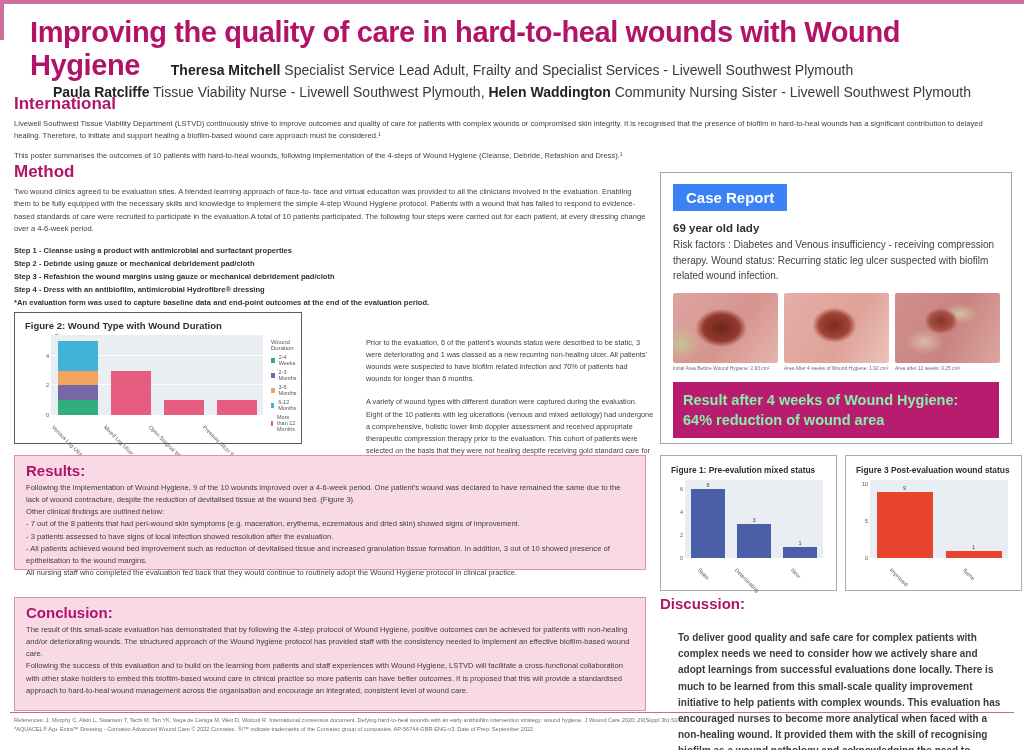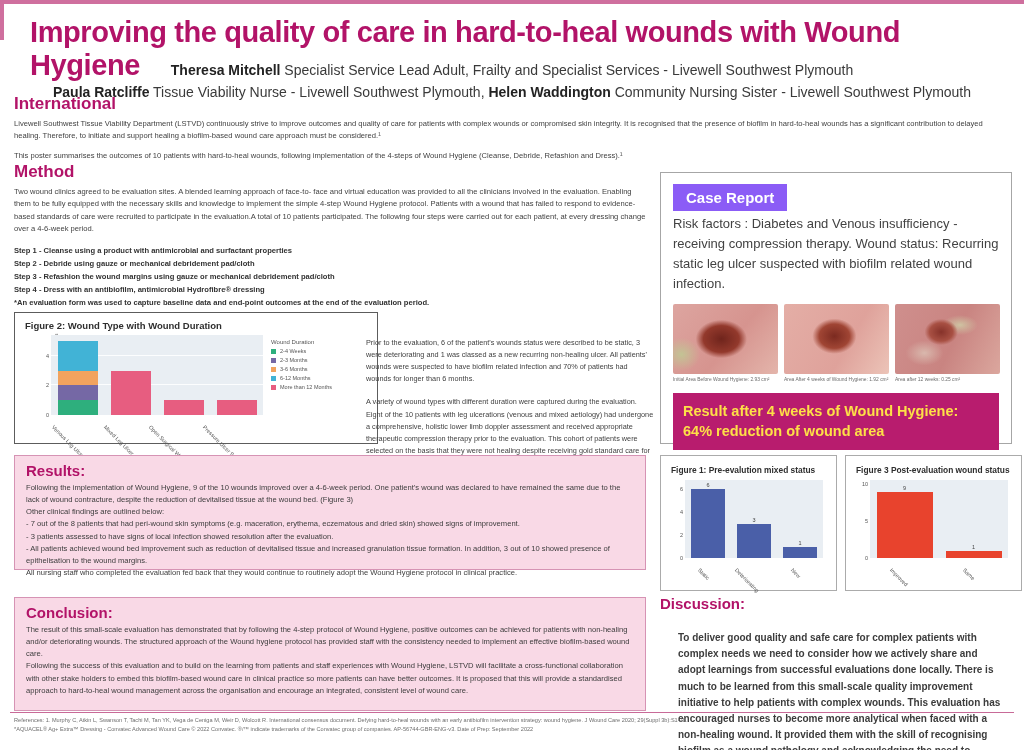--- a/index.html
+++ b/index.html
@@ -17,21 +17,21 @@
   .sec-head{font-size:17px;font-weight:bold;color:#b21368;margin:0 0 4px 0;}
   .body-txt{font-size:7.6px;line-height:1.62;color:#3f3f3f;margin:0 0 7px 0;}
 
   .intro{position:absolute;top:94px;left:14px;right:16px;}
 
   .method{position:absolute;top:162px;left:14px;width:636px;}
   .steps{margin-top:9px;}
   .step{font-size:7.6px;font-weight:bold;color:#323232;line-height:1.72;}
 
   
-  .fig2-box{position:absolute;top:312px;left:14px;width:364px;height:132px;
+  .fig2-box{position:absolute;top:312px;left:14px;width:288px;height:132px;
             border:1.5px solid #5c5c5c;background:#fff;padding:7px 8px 4px 10px;box-sizing:border-box;}
   .fig-title{font-size:9.5px;font-weight:bold;color:#2e2e2e;margin:0 0 4px 0;}
   .fig-title-sm{font-size:8.4px;font-weight:bold;color:#2e2e2e;margin:0 0 5px 0;}
 
   .chart-row{display:flex;}
   .plotwrap{position:relative;}
   .plot{position:relative;background:#e9eef3;}
   .gridline{position:absolute;left:0;right:0;height:1px;background:rgba(255,255,255,0.85);}
   .ytick{position:absolute;left:-12px;width:10px;text-align:right;font-size:5.5px;color:#555;}
   .bars{position:absolute;left:0;right:0;top:0;bottom:0;display:flex;align-items:flex-end;justify-content:space-around;}
@@ -52,43 +52,43 @@
   #fig2 .seg{width:40px;}
   #fig1 .seg{width:34px;}
   #fig3 .seg{width:56px;}
 
   .prior{position:absolute;top:308px;left:366px;width:288px;margin-top:29px;}
   .prior p{font-size:7.3px;line-height:1.66;color:#3f3f3f;margin:0 0 11px 0;}
 
   
   .case-box{position:absolute;top:172px;left:660px;width:352px;height:272px;background:#fff;
             border:1px solid #a6a6a6;padding:11px 12px;box-sizing:border-box;}
-  .case-badge{display:inline-block;background:#8b5cf6;color:#fff;font-weight:bold;
+  .case-badge{display:inline-block;background:#3b82f6;color:#fff;font-weight:bold;
               font-size:15px;padding:5px 13px;}
   .case-subject{margin-top:11px;font-size:11.5px;font-weight:bold;color:#2e2e2e;}
-  .case-desc{font-size:13px;line-height:1.55;color:#424242;margin-top:3px;}
+  .case-desc{font-size:10px;line-height:1.55;color:#424242;margin-top:3px;}
   .photos{display:flex;gap:6px;margin-top:9px;}
   .photo-cell{width:105px;}
   .photo{width:105px;height:70px;border-radius:2px;}
   .photo1{background:
     radial-gradient(ellipse 34% 38% at 46% 50%, #6f241c 0%, #93392c 50%, rgba(0,0,0,0) 72%),
     radial-gradient(ellipse 16% 16% at 50% 44%, #cdb887 0%, rgba(0,0,0,0) 70%),
     radial-gradient(ellipse 30% 40% at 8% 72%, #c3c394 0%, rgba(0,0,0,0) 60%),
     linear-gradient(130deg,#dda5a0,#d6948f 55%,#e4b5ab);}
   .photo2{background:
     radial-gradient(ellipse 30% 36% at 48% 46%, #7b2a20 0%, #a04534 48%, rgba(0,0,0,0) 70%),
     radial-gradient(ellipse 14% 14% at 44% 38%, #d6c49a 0%, rgba(0,0,0,0) 70%),
     linear-gradient(120deg,#e4aea6,#dfa29b 60%,#ecc4b8);}
   .photo3{background:
     radial-gradient(ellipse 22% 26% at 44% 40%, #86322a 0%, #a85043 50%, rgba(0,0,0,0) 72%),
     radial-gradient(ellipse 26% 22% at 62% 30%, #cfc3a2 0%, rgba(0,0,0,0) 65%),
     radial-gradient(ellipse 30% 30% at 28% 70%, #d9b8ad 0%, rgba(0,0,0,0) 60%),
     linear-gradient(115deg,#cf8f8d,#c98481 55%,#dba79e);}
   .caption{font-size:4.9px;color:#6b6b6b;margin-top:3px;line-height:1.3;}
-  .case-result{margin-top:10px;background:#b81c6e;color:#fde047;font-weight:bold;
+  .case-result{margin-top:10px;background:#b81c6e;color:#86efac;font-weight:bold;
                font-size:14.5px;line-height:1.4;padding:8px 10px;}
 
   
   .pink-box{background:#f9d9e6;border:1px solid #d693b4;box-sizing:border-box;padding:6px 11px;}
   .results-box{position:absolute;top:455px;left:14px;width:632px;height:115px;}
   .concl-box{position:absolute;top:597px;left:14px;width:632px;height:114px;}
   .pink-box .sec-head{font-size:15px;margin-bottom:3px;}
   .pink-box p{font-size:7.6px;line-height:1.6;margin:0;color:#3c3c3c;}
 
   
@@ -198,20 +198,21 @@
     </div>
   </div>
 
   <div class="prior">
     <p>Prior to the evaluation, 6 of the patient's wounds status were described to be static, 3 were deteriorating and 1 was classed as a new recurring non-healing ulcer. All patients' wounds were suspected to have biofilm related infection and 70% of patients had wounds for longer than 6 months.</p>
     <p>A variety of wound types with different duration were captured during the evaluation. Eight of the 10 patients with leg ulcerations (venous and mixed aetiology) had undergone a comprehensive, holistic lower limb doppler assessment and received appropriate therapeutic compression therapy prior to the evaluation. This cohort of patients were selected on the basis that they were not healing despite receiving  gold standard care for the treatment of their venous disease.</p>
   </div>
 
   <div class="case-box">
     <div class="case-badge">Case Report</div>
+    <div class="case-subject">69 year old lady</div>
     <div class="case-desc">Risk factors : Diabetes and Venous insufficiency  - receiving compression therapy. Wound status: Recurring static leg ulcer suspected with biofilm related wound infection.</div>
     <div class="photos">
       <div class="photo-cell">
         <div class="photo photo1"></div>
         <div class="caption">Initial Area Before Wound Hygiene: 2.93 cm²</div>
       </div>
       <div class="photo-cell">
         <div class="photo photo2"></div>
         <div class="caption">Area After 4 weeks of Wound Hygiene: 1.92 cm²</div>
       </div>

